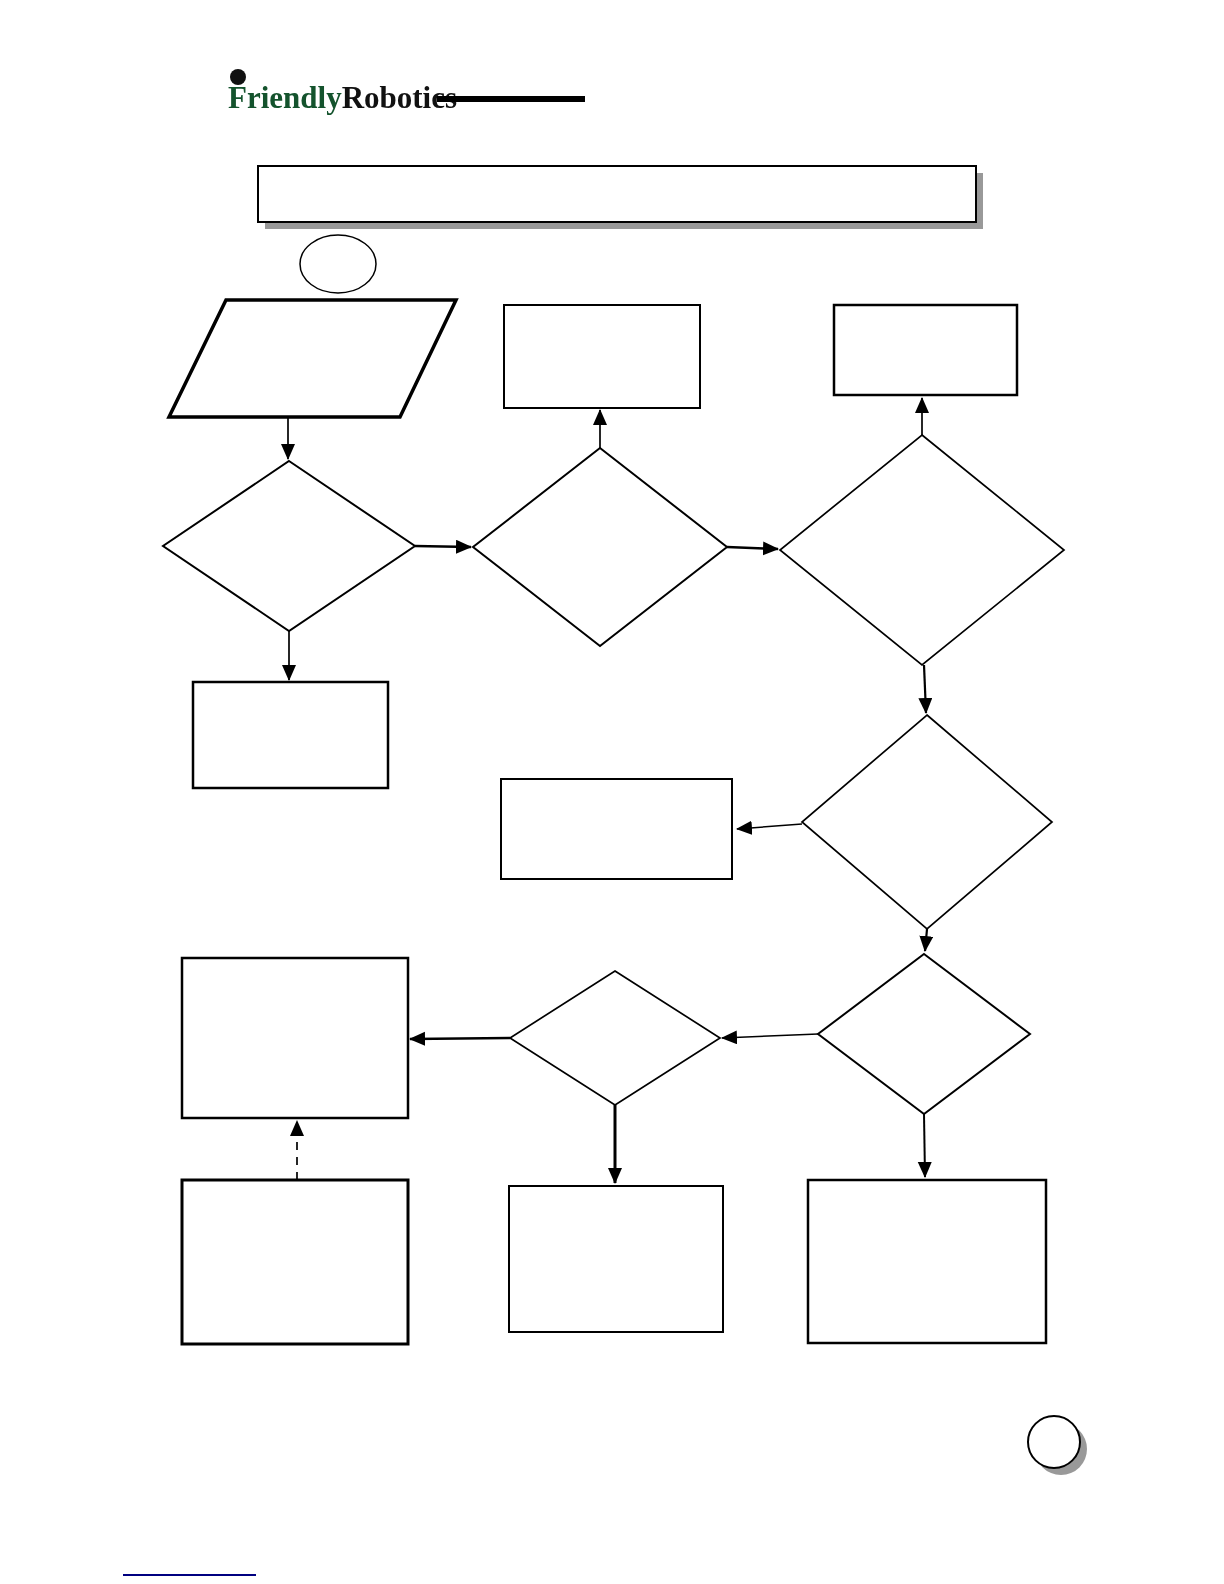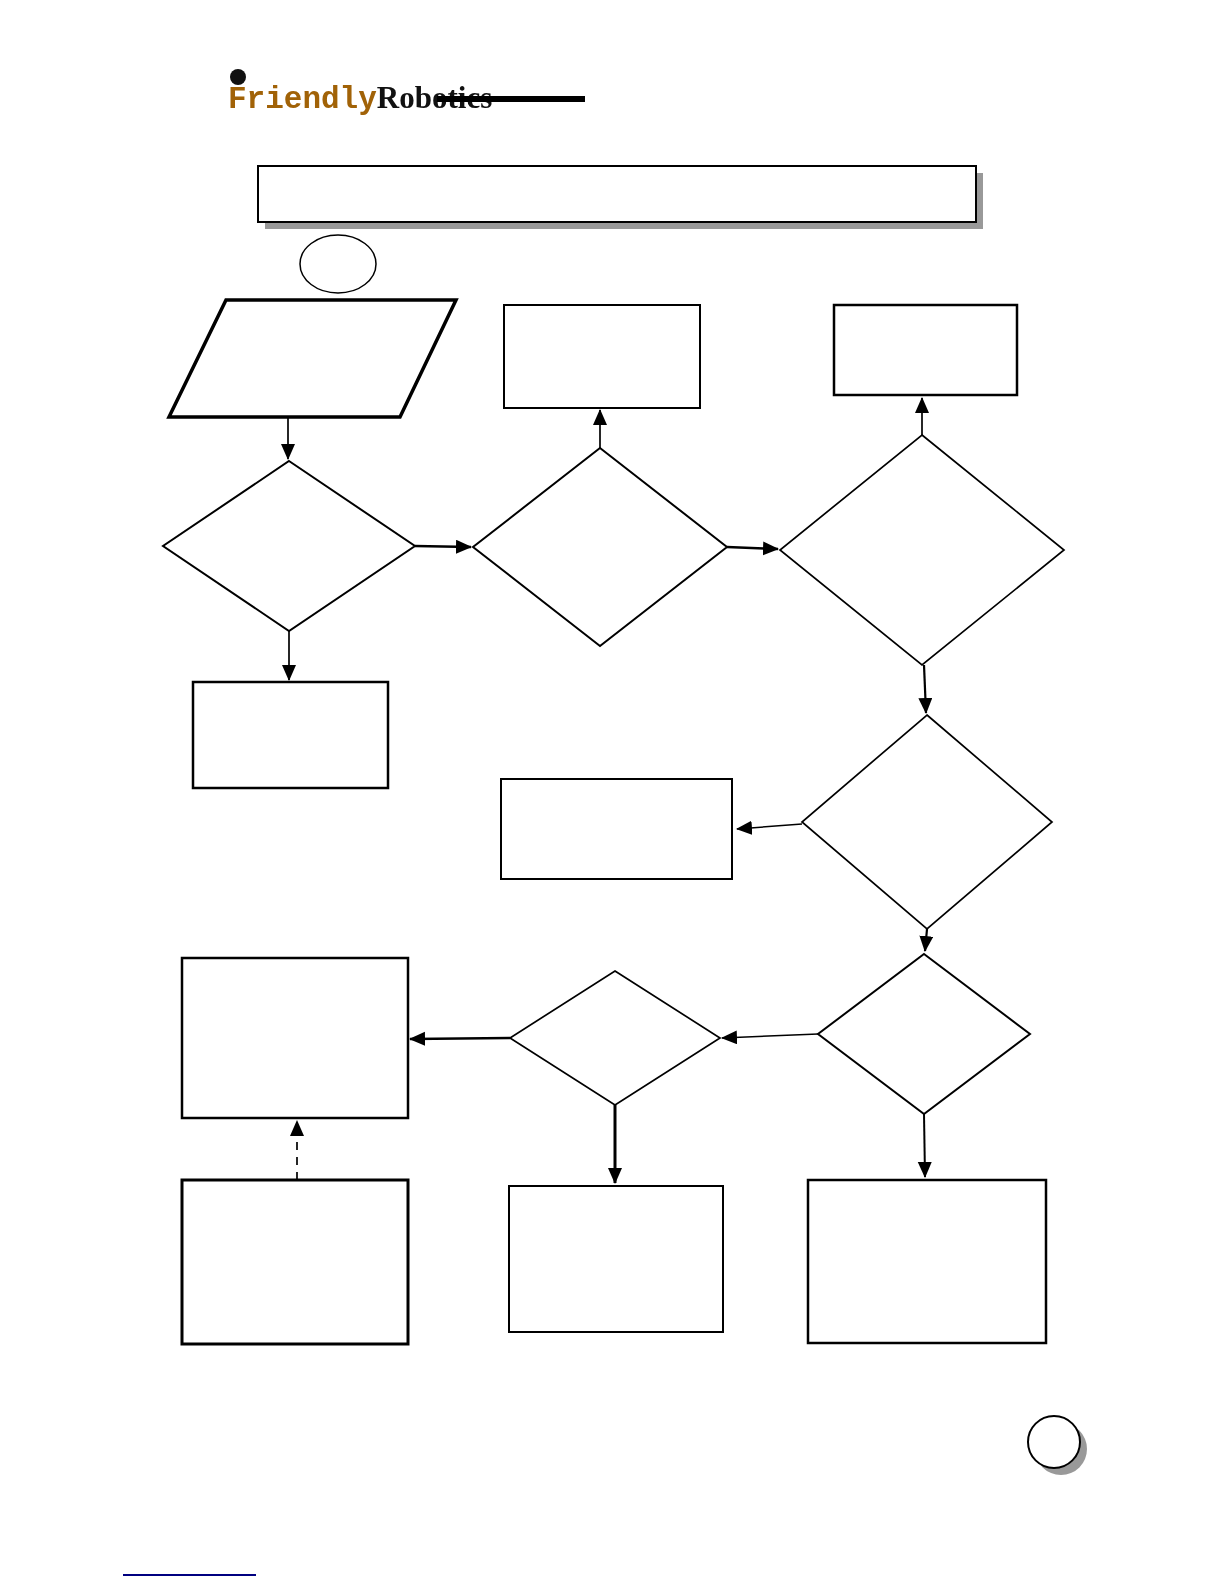--- a/index.html
+++ b/index.html
@@ -12,21 +12,21 @@
   }
   .logo{position:absolute;left:0;top:0;width:1224px;height:130px;}
   .logo-dot{
     position:absolute;left:230px;top:69px;width:16px;height:16px;
     border-radius:50%;background:#111111;
   }
   .logo-text{
     position:absolute;left:228px;top:80px;
     font-size:31px;font-weight:bold;letter-spacing:0px;white-space:nowrap;
   }
-  .logo-text .part1{color:#a16207;font-family:Liberation Mono, monospace;}
+  .logo-text .part1{color:#14532d;}
   .logo-text .part2{color:#111111;}
   .logo-rule{
     position:absolute;left:437px;top:96px;width:148px;height:6px;
     background:#000000;
   }
   svg.flowchart{position:absolute;left:0;top:0;}
   .footer-link{
     position:absolute;left:123px;top:1563px;width:133px;height:11px;
     border-bottom:2.5px solid #000080;
     display:block;cursor:pointer;

